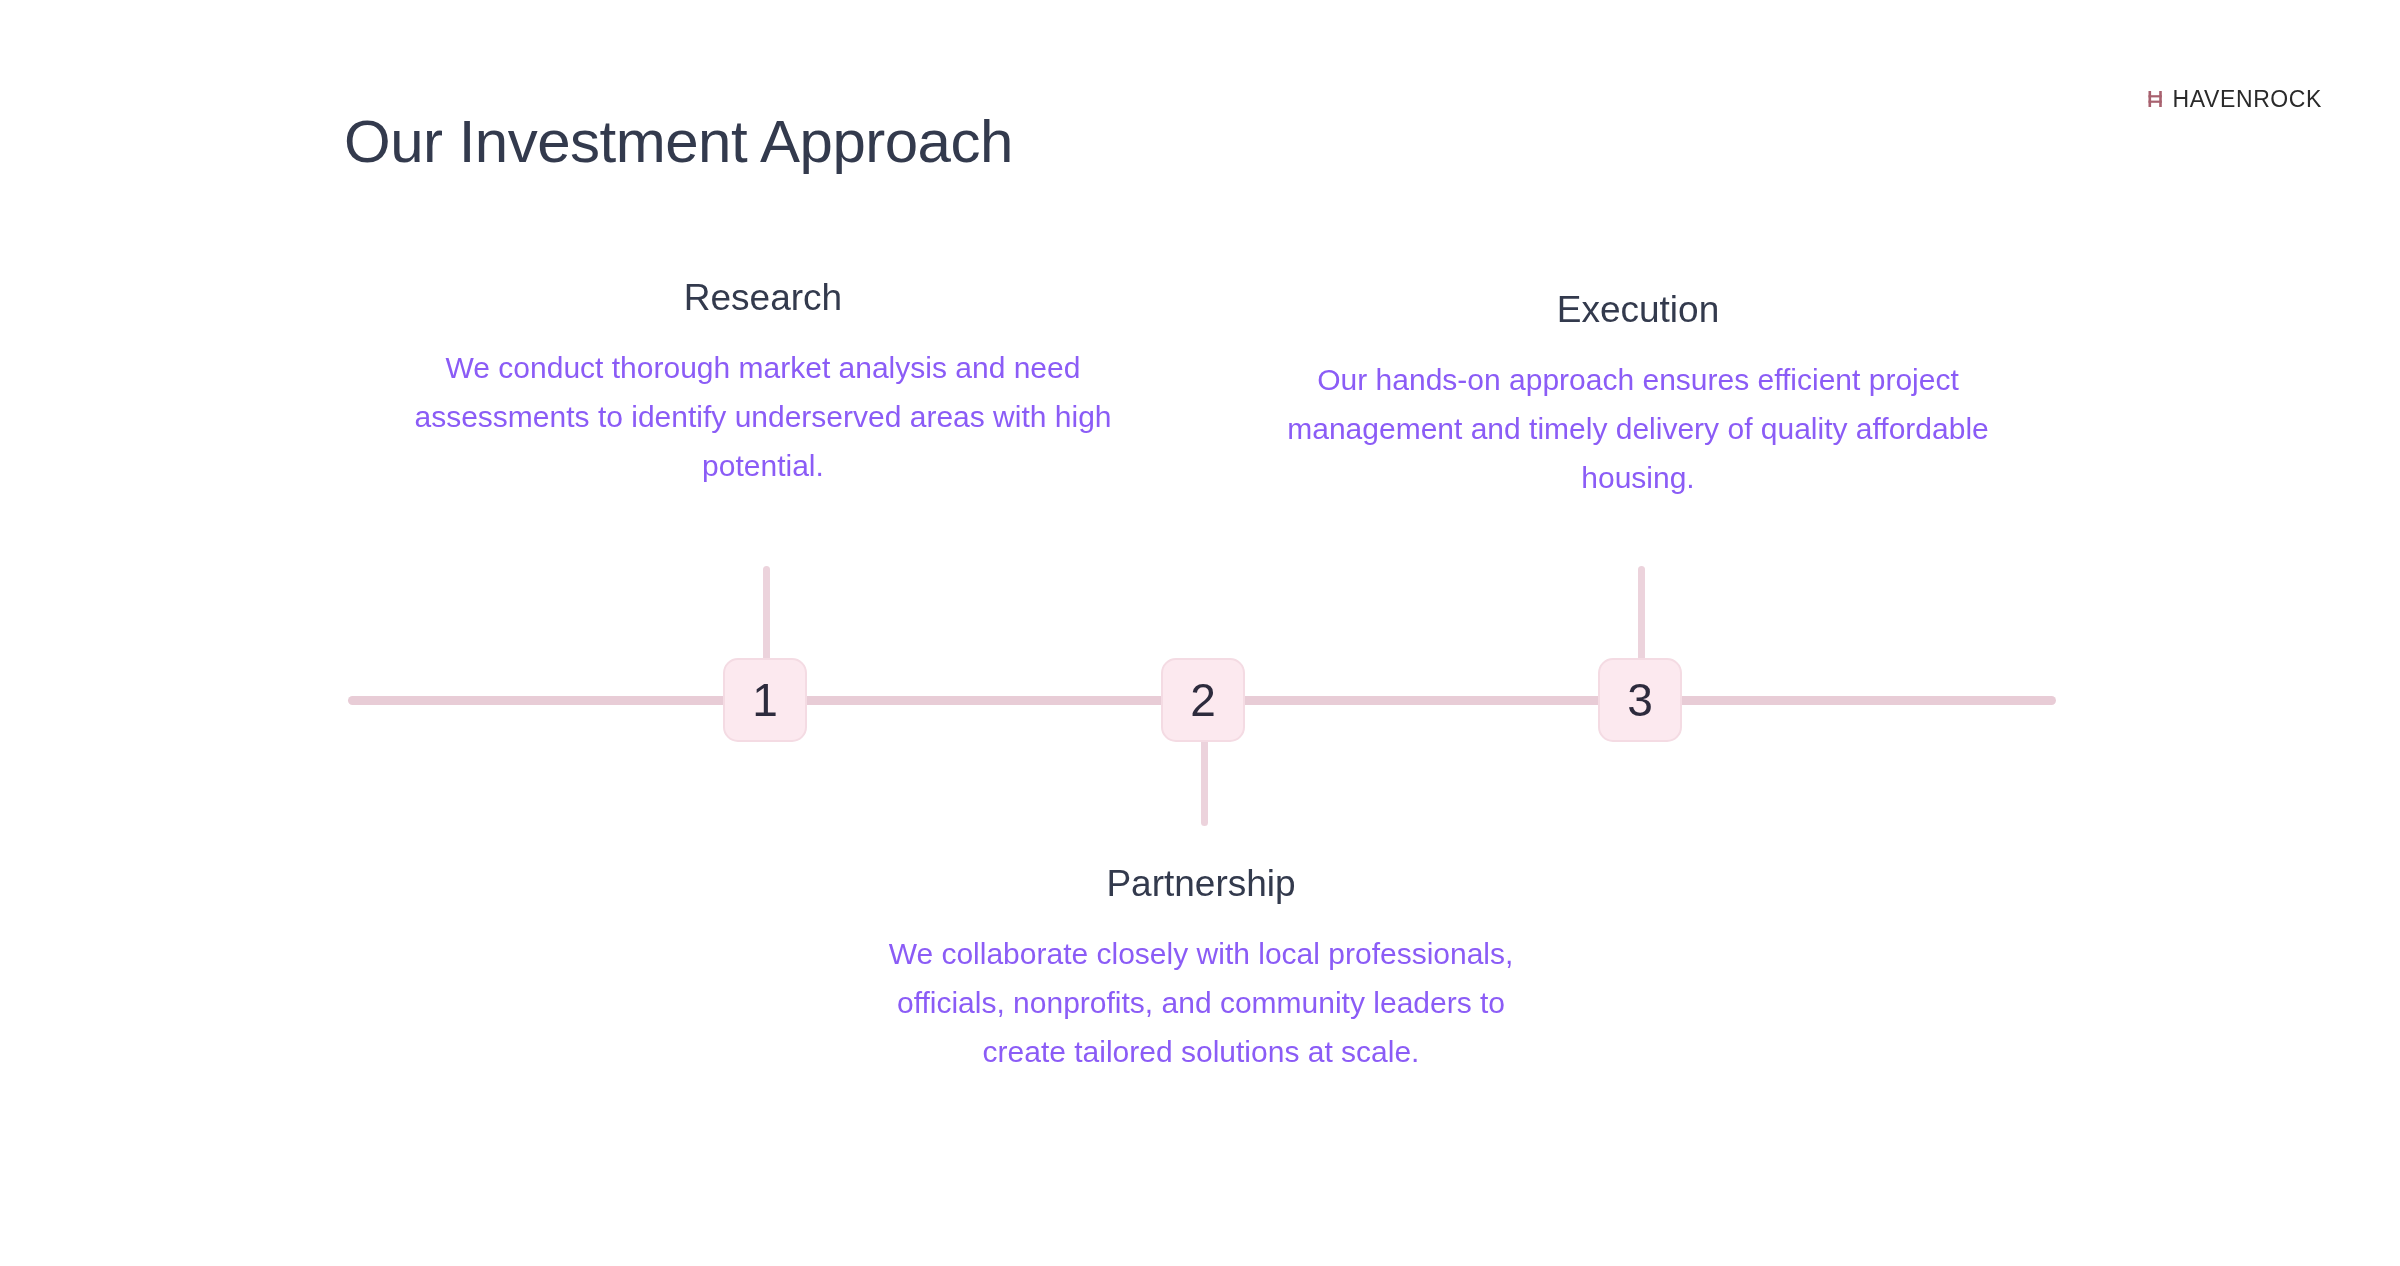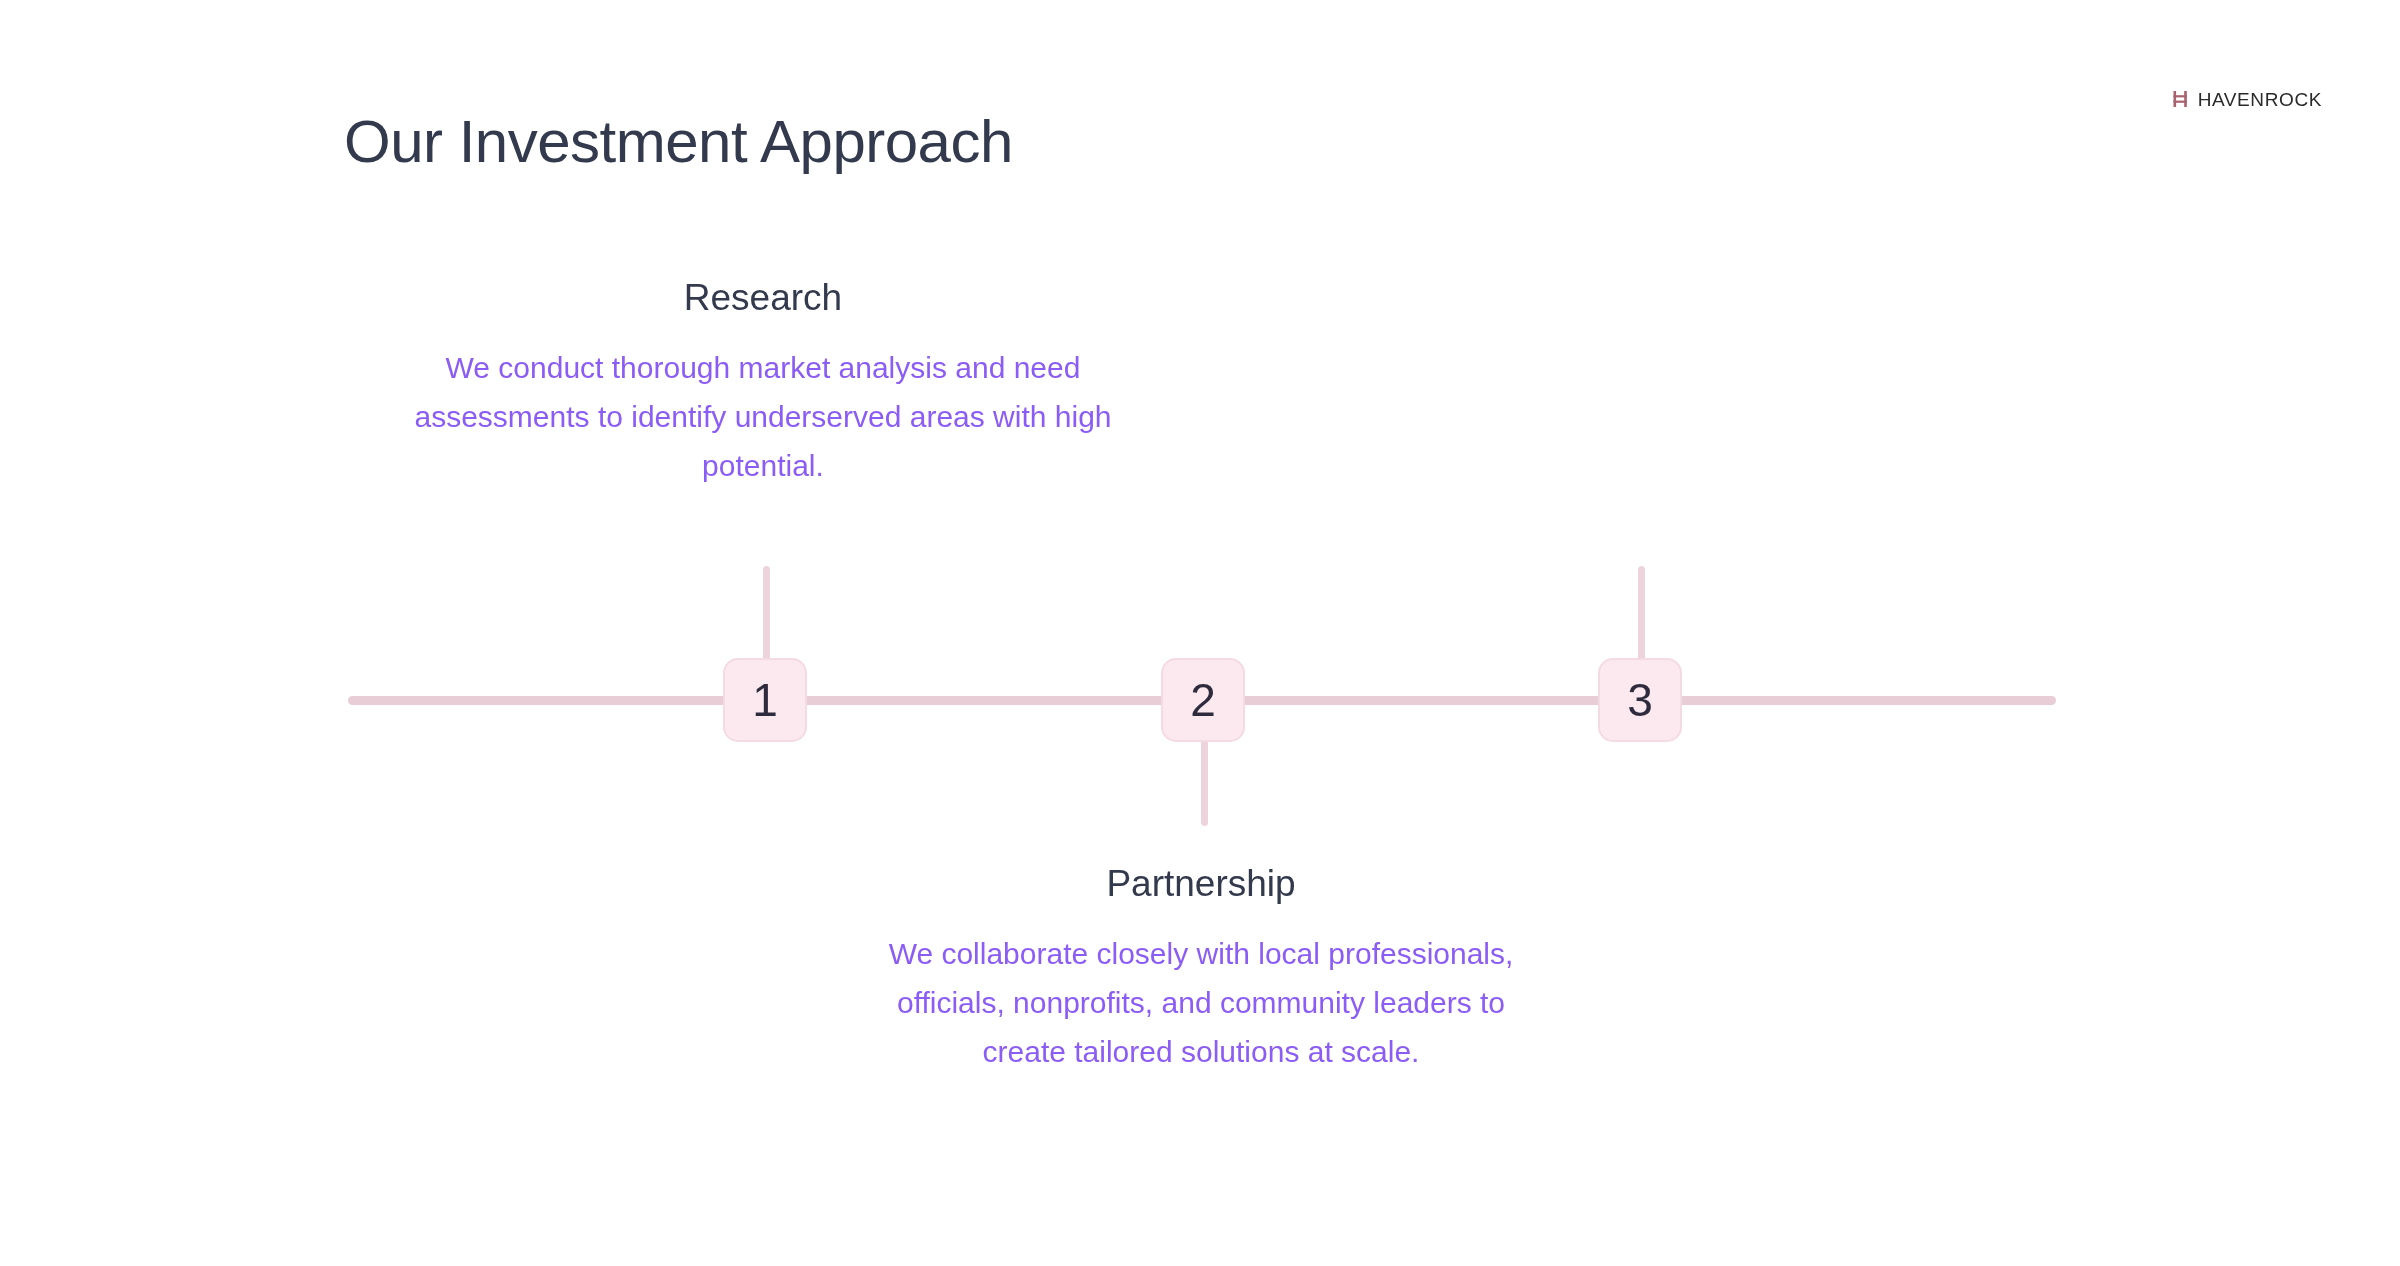--- a/index.html
+++ b/index.html
@@ -30,21 +30,21 @@
     gap: 7px;
     height: 26px;
   }
   .brand-mark {
     width: 20px;
     height: 20px;
     display: block;
   }
   .brand-name {
     font-family: "Liberation Sans", sans-serif;
-    font-size: 19px;
+    font-size: 23px;
     letter-spacing: 0.6px;
     color: #2a2a2a;
     line-height: 1;
     white-space: nowrap;
   }
 
   
   .slide-title {
     position: absolute;
     left: 344px;
@@ -173,19 +173,23 @@
     <div class="node node-3">
       <span class="node-num">3</span>
     </div>
   </div>
 
   <div class="step step-1">
     <div class="step-head">Research</div>
     <div class="step-body">We conduct thorough market analysis and need assessments to identify underserved areas with high potential.</div>
   </div>
 
+  <div class="step step-3">
+    <div class="step-head">Execution</div>
+    <div class="step-body">Our hands-on approach ensures efficient project management and timely delivery of quality affordable housing.</div>
+  </div>
 
   <div class="step step-2">
     <div class="step-head">Partnership</div>
     <div class="step-body">We collaborate closely with local professionals, officials, nonprofits, and community leaders to create tailored solutions at scale.</div>
   </div>
 
 </div>
 
 </body></html>

